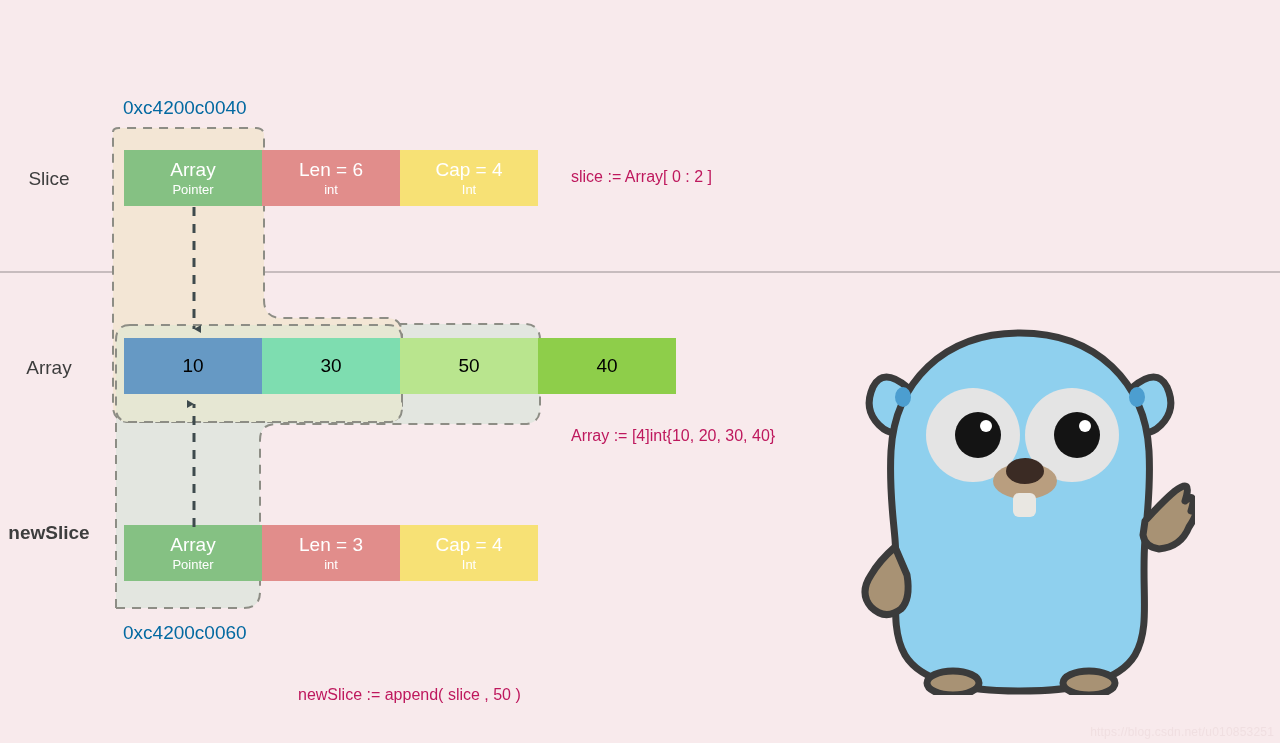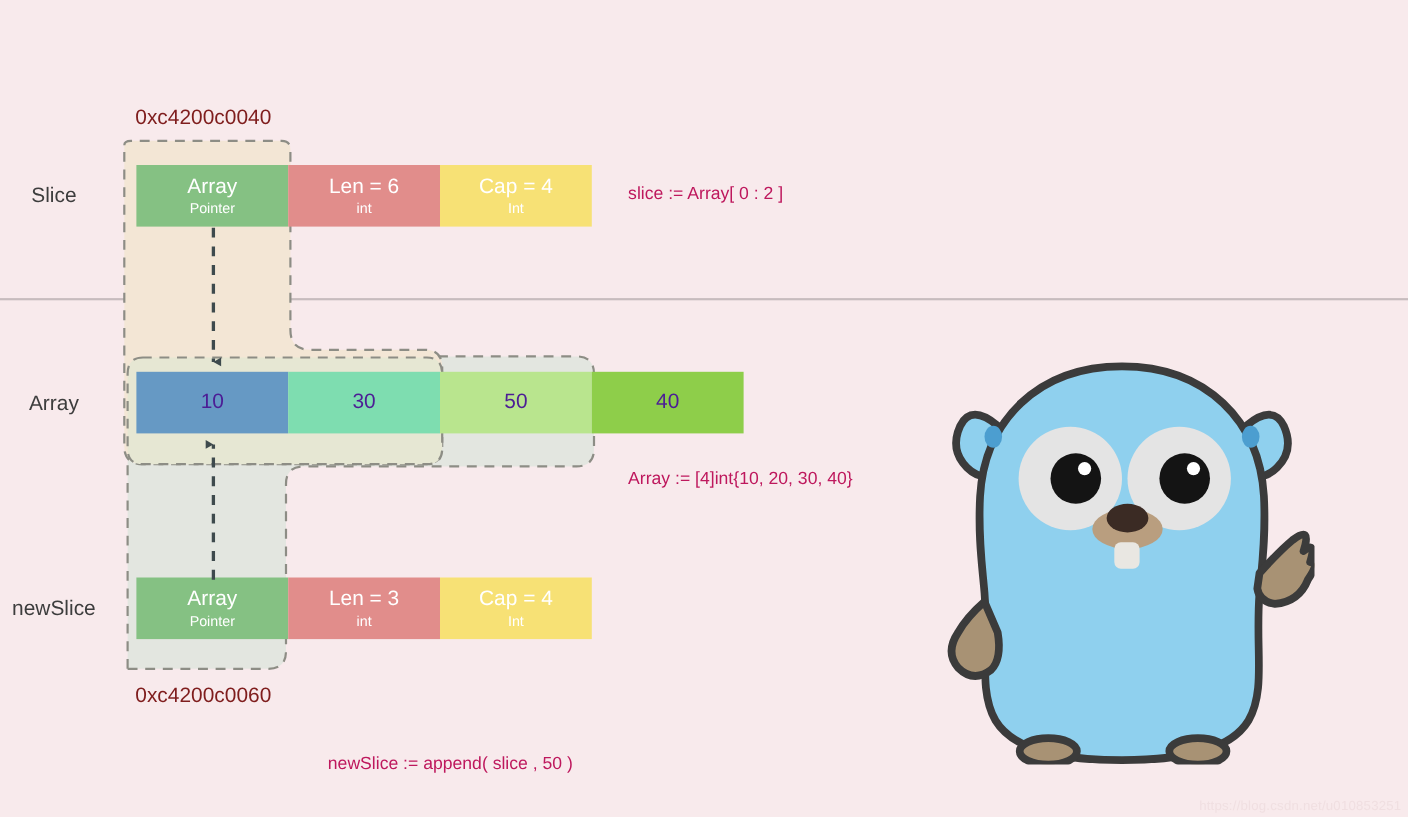--- a/index.html
+++ b/index.html
@@ -37,21 +37,21 @@
     font-size: 19px;
     color: #3d3d3d;
     text-align: center;
     white-space: nowrap;
     z-index: 6;
   }
 
   
   .addr-label {
     font-size: 19px;
-    color: #7f1d1d;
+    color: #0369a1;
     white-space: nowrap;
     z-index: 6;
   }
 
   
   .code-text {
     font-size: 16px;
     color: #be185d;
     white-space: nowrap;
     z-index: 6;
@@ -95,21 +95,21 @@
   .array-row {
     display: flex;
     height: 56px;
     z-index: 4;
   }
   .array-cell {
     width: 138px;
     display: flex;
     align-items: center;
     justify-content: center;
-    color: #4c1d95;
+    color: #000000;
     font-size: 19px;
   }
 
   
   #arrows {
     position: absolute;
     left: 0; top: 0;
     width: 1280px; height: 743px;
     z-index: 5;
     pointer-events: none;
@@ -182,21 +182,21 @@
 
   <div class="abs array-row" style="left:124px; top:338px;">
     <div class="array-cell" style="background:#6699c4;">10</div>
     <div class="array-cell" style="background:#7eddb0;">30</div>
     <div class="array-cell" style="background:#b9e58e;">50</div>
     <div class="array-cell" style="background:#8ece4a;">40</div>
   </div>
 
   <div class="abs code-text" style="left:571px; top:427px;">Array := [4]int{10, 20, 30, 40}</div>
 
-  <div class="abs row-label" style="left:0px; top:543px; width:98px;">newSlice</div>
+  <div class="abs row-label" style="left:0px; top:522px; width:98px;font-weight:bold;">newSlice</div>
 
   <div class="abs struct-row" style="left:124px; top:525px;">
     <div class="struct-cell cell-ptr">
       <span class="cell-main">Array</span>
       <span class="cell-sub">Pointer</span>
     </div>
     <div class="struct-cell cell-len">
       <span class="cell-main">Len = 3</span>
       <span class="cell-sub">int</span>
     </div>

